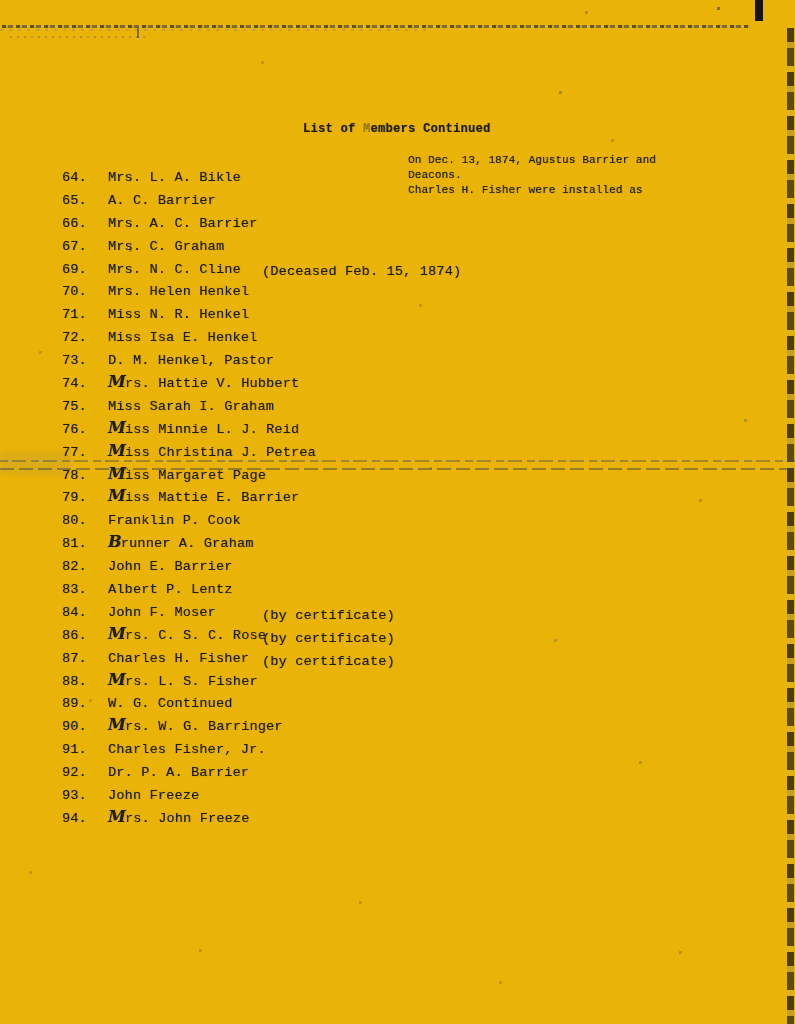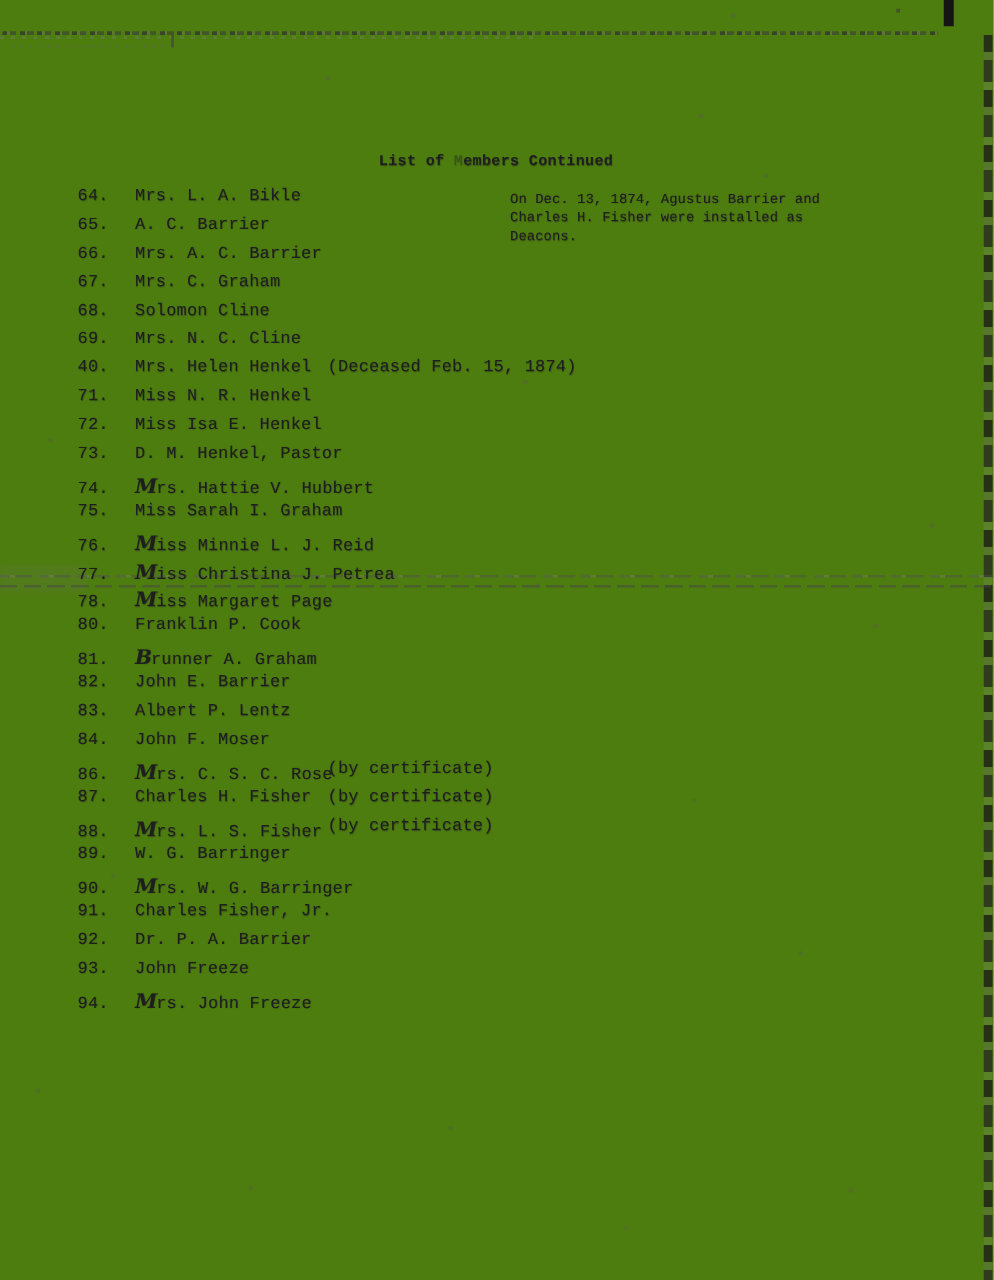--- a/index.html
+++ b/index.html
@@ -3,41 +3,41 @@
 <meta charset="utf-8">
 <style>
   html,body { margin:0; padding:0; }
   body {
     width:795px; height:1024px;
     background:#efefec;
     font-family:"Liberation Mono","DejaVu Sans Mono",monospace;
   }
   .page {
     position:relative; width:795px; height:1024px;
-    background:#4d7c0f; overflow:hidden;
+    background:#eab308; overflow:hidden;
     color:#1e1e1e;
   }
   
   .typed { text-shadow:0.4px 0.4px 0.8px rgba(35,35,35,0.55); }
 
   .doc-title {
     position:absolute; left:303px; top:122px;
     font-size:12px; font-weight:bold; letter-spacing:0.3px;
     white-space:nowrap;
   }
   .doc-title span { white-space:pre; }
 
   .members {
     position:absolute; left:62px; top:150px; width:600px;
   }
   .member-row {
     position:relative; height:22.9px;
     font-size:13.5px; letter-spacing:0.2px; white-space:nowrap;
   }
-  .member-num { display:inline-block; width:46px; }
+  .member-num { display:inline-block; width:46px;margin-top:20px; }
   .member-note { position:absolute; left:200px; top:0; }
   .script-initial {
     font-family:"DejaVu Serif",serif; font-style:italic;
     font-size:16px; font-weight:600; margin-right:-1px;
   }
 
   .note-block {
     position:absolute; font-size:11px; line-height:15.2px;
     letter-spacing:0.1px; white-space:nowrap;
   }
@@ -134,29 +134,25 @@
       </div>
       <div class="member-row">
         <span class="member-num">66.</span><span class="member-name">Mrs. A. C. Barrier</span>
         <span class="member-note"></span>
       </div>
       <div class="member-row">
         <span class="member-num">67.</span><span class="member-name">Mrs. C. Graham</span>
         <span class="member-note"></span>
       </div>
       <div class="member-row">
-        <span class="member-num">68.</span><span class="member-name">Solomon Cline</span>
-        <span class="member-note"></span>
-      </div>
-      <div class="member-row">
         <span class="member-num">69.</span><span class="member-name">Mrs. N. C. Cline</span>
         <span class="member-note"></span>
       </div>
       <div class="member-row">
-        <span class="member-num">40.</span><span class="member-name">Mrs. Helen Henkel</span>
+        <span class="member-num">70.</span><span class="member-name">Mrs. Helen Henkel</span>
         <span class="member-note">(Deceased Feb. 15, 1874)</span>
       </div>
       <div class="member-row">
         <span class="member-num">71.</span><span class="member-name">Miss N. R. Henkel</span>
         <span class="member-note"></span>
       </div>
       <div class="member-row">
         <span class="member-num">72.</span><span class="member-name">Miss Isa E. Henkel</span>
         <span class="member-note"></span>
       </div>
@@ -175,20 +171,24 @@
       <div class="member-row">
         <span class="member-num">76.</span><span class="member-name"><span class="script-initial">M</span>iss Minnie L. J. Reid</span>
         <span class="member-note"></span>
       </div>
       <div class="member-row">
         <span class="member-num">77.</span><span class="member-name"><span class="script-initial">M</span>iss Christina J. Petrea</span>
         <span class="member-note"></span>
       </div>
       <div class="member-row">
         <span class="member-num">78.</span><span class="member-name"><span class="script-initial">M</span>iss Margaret Page</span>
+        <span class="member-note"></span>
+      </div>
+      <div class="member-row">
+        <span class="member-num">79.</span><span class="member-name"><span class="script-initial">M</span>iss Mattie E. Barrier</span>
         <span class="member-note"></span>
       </div>
       <div class="member-row">
         <span class="member-num">80.</span><span class="member-name">Franklin P. Cook</span>
         <span class="member-note"></span>
       </div>
       <div class="member-row">
         <span class="member-num">81.</span><span class="member-name"><span class="script-initial">B</span>runner A. Graham</span>
         <span class="member-note"></span>
       </div>
@@ -210,21 +210,21 @@
       </div>
       <div class="member-row">
         <span class="member-num">87.</span><span class="member-name">Charles H. Fisher</span>
         <span class="member-note">(by certificate)</span>
       </div>
       <div class="member-row">
         <span class="member-num">88.</span><span class="member-name"><span class="script-initial">M</span>rs. L. S. Fisher</span>
         <span class="member-note">(by certificate)</span>
       </div>
       <div class="member-row">
-        <span class="member-num">89.</span><span class="member-name">W. G. Barringer</span>
+        <span class="member-num">89.</span><span class="member-name">W. G. Continued</span>
         <span class="member-note"></span>
       </div>
       <div class="member-row">
         <span class="member-num">90.</span><span class="member-name"><span class="script-initial">M</span>rs. W. G. Barringer</span>
         <span class="member-note"></span>
       </div>
       <div class="member-row">
         <span class="member-num">91.</span><span class="member-name">Charles Fisher, Jr.</span>
         <span class="member-note"></span>
       </div>
@@ -237,18 +237,18 @@
         <span class="member-note"></span>
       </div>
       <div class="member-row">
         <span class="member-num">94.</span><span class="member-name"><span class="script-initial">M</span>rs. John Freeze</span>
         <span class="member-note"></span>
       </div>
     </div>
 
   <div class="note-block note-deacons typed">
     <div>On Dec. 13, 1874, Agustus Barrier and</div>
+    <div>Deacons.</div>
     <div>Charles H. Fisher were installed as</div>
-    <div>Deacons.</div>
   </div>
 
 
 </div>
 
 </body></html>

